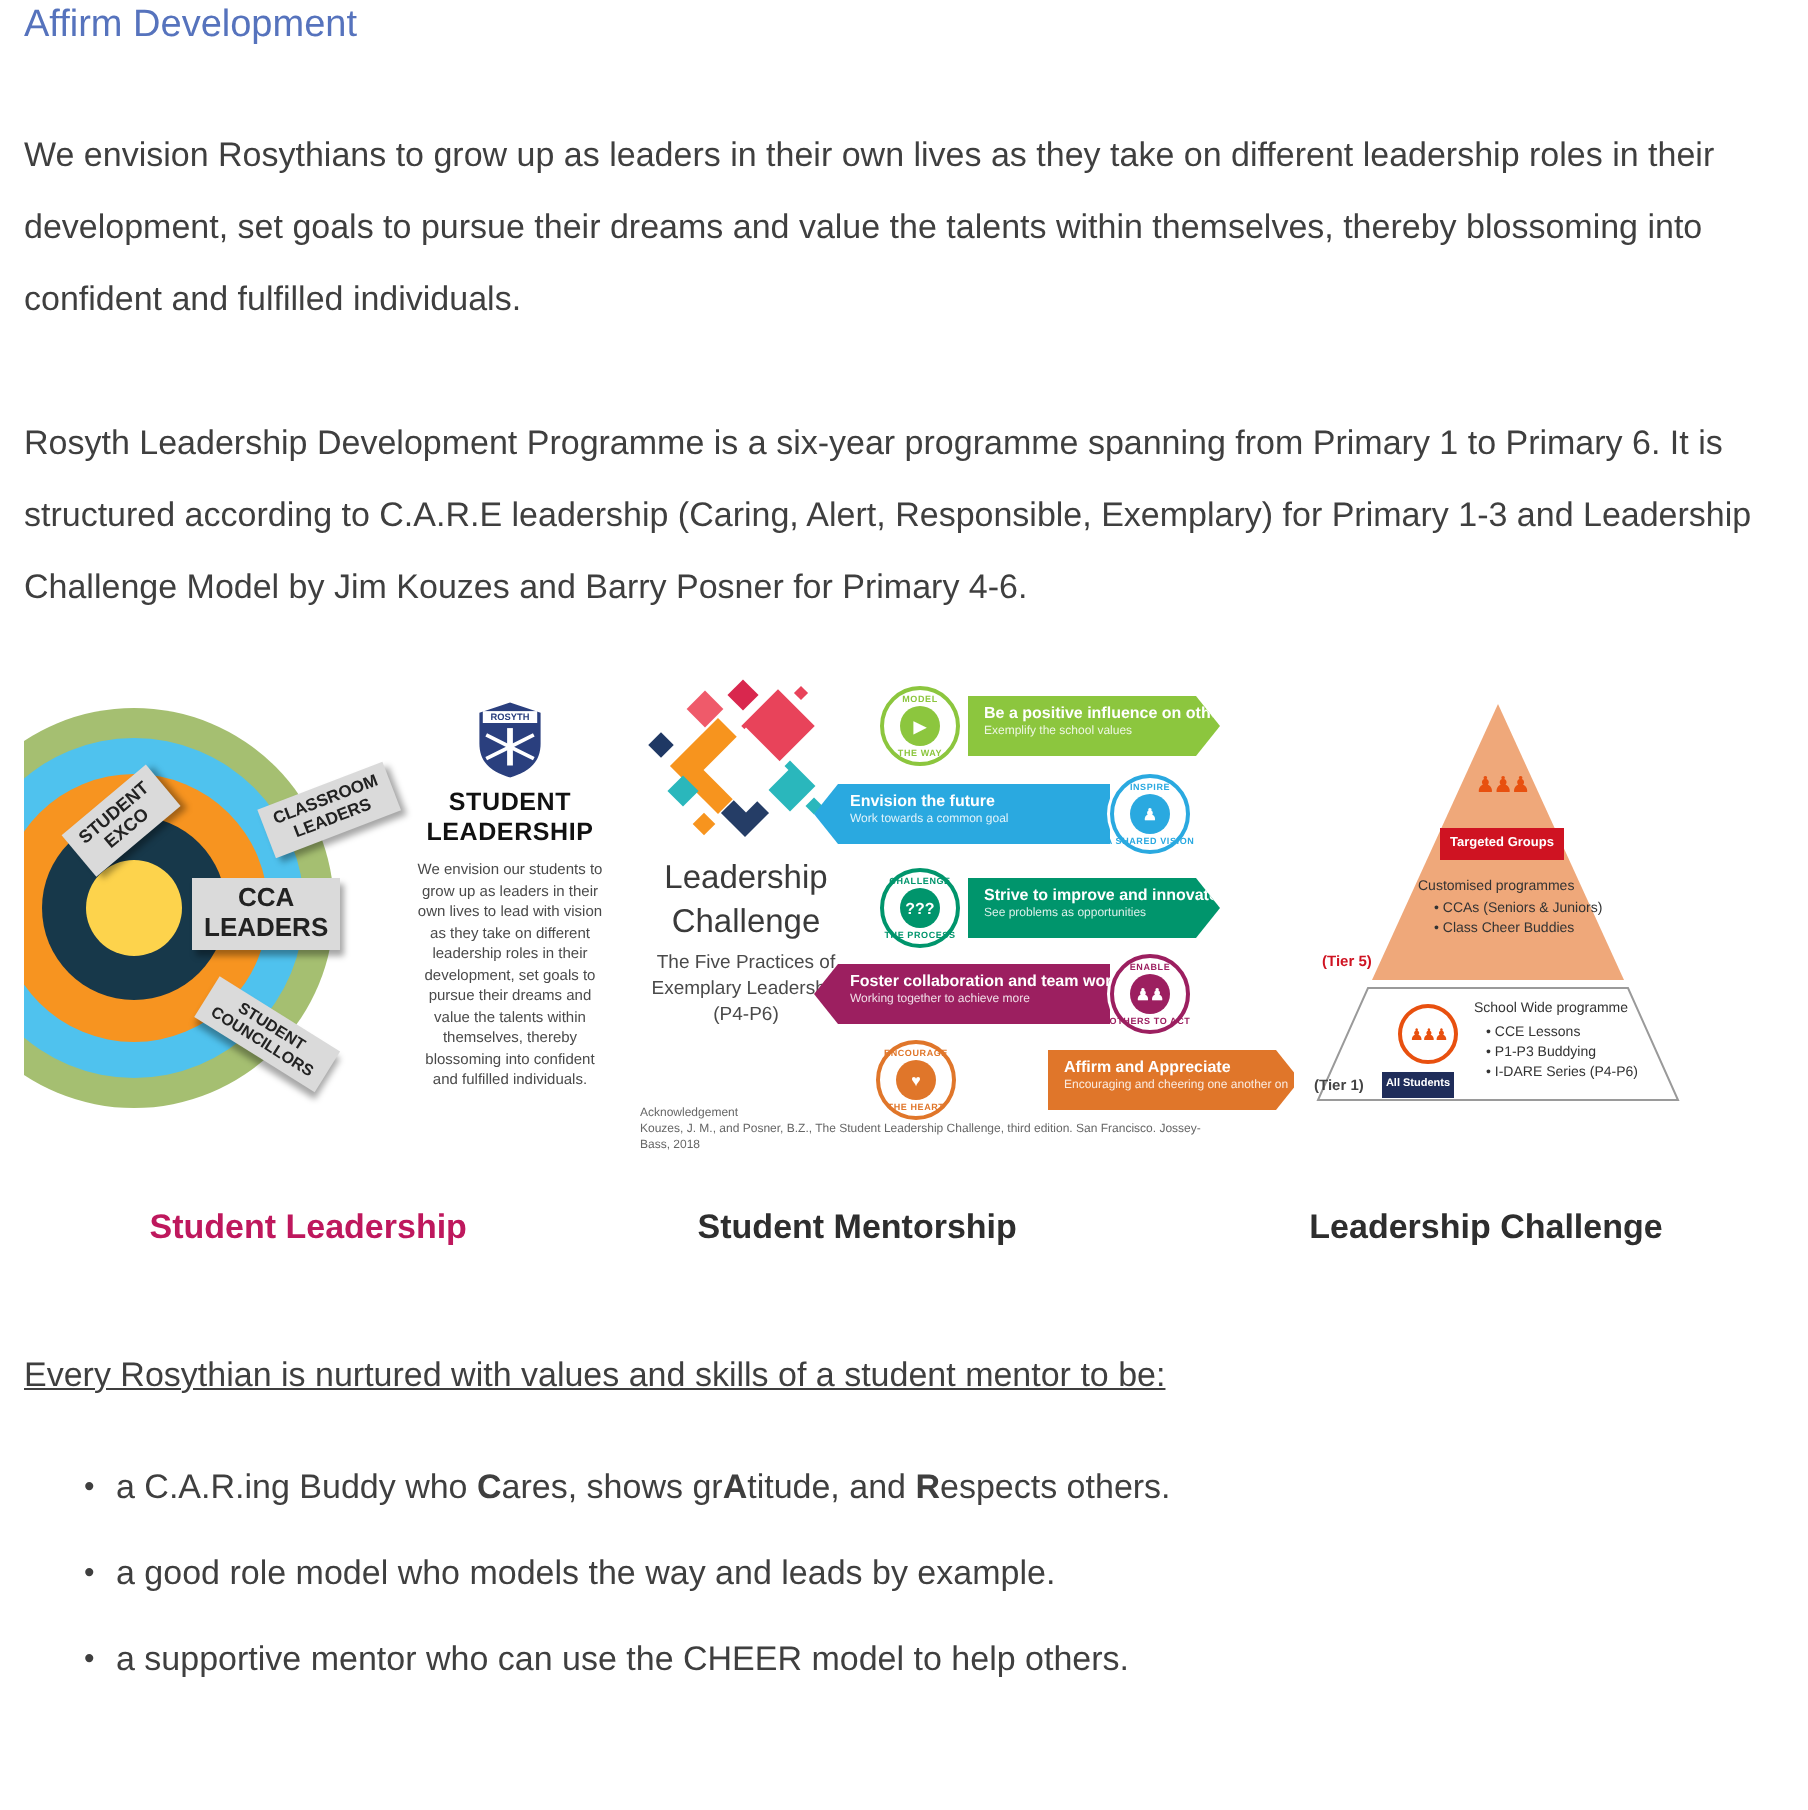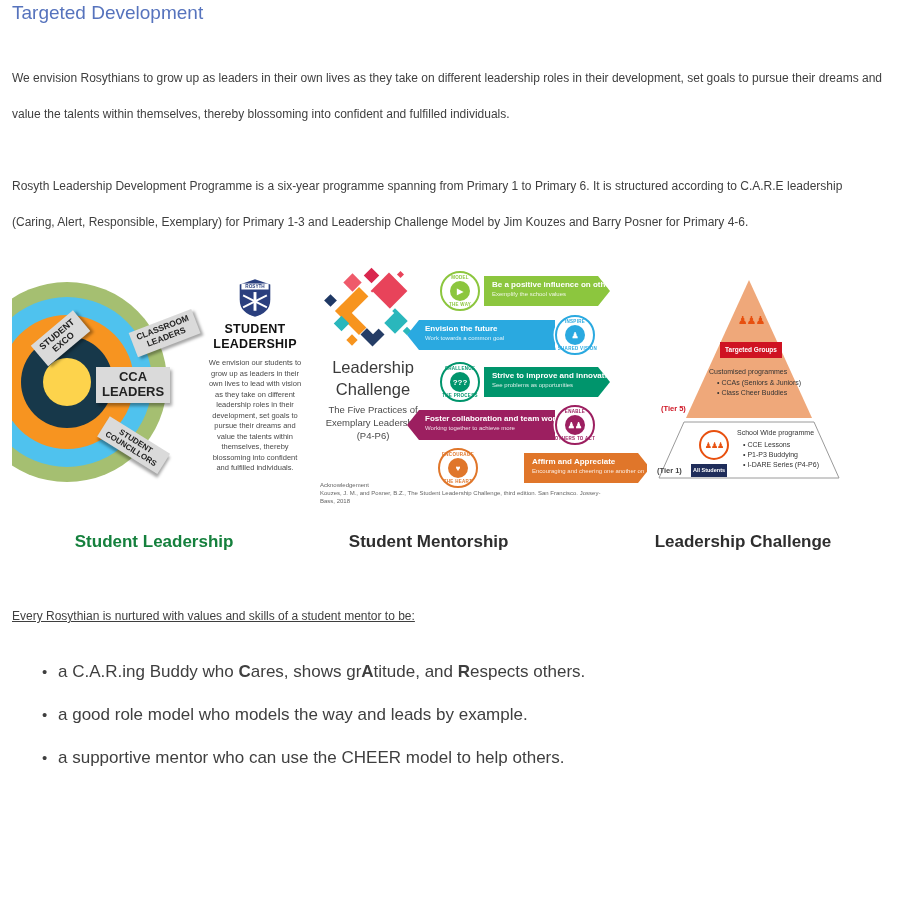--- a/index.html
+++ b/index.html
@@ -4,21 +4,21 @@
 <style>
   * { box-sizing: border-box; }
   html,body { margin:0; padding:0; }
   body {
     width:904px; height:905px; overflow:hidden; background:#ffffff;
     font-family:"Liberation Sans", sans-serif; color:#3f3f3f;
   }
   .content { padding:2px 14px 0 12px; }
 
   .page-title { font-size:19px; font-weight:400; margin:0; }
-  .para { font-size:12px; line-height:36px; margin:36px 0 0 0; max-width:872px; }
+  .para { font-size:17px; line-height:36px; margin:36px 0 0 0; max-width:872px; }
 
   
   .figures-row { display:flex; align-items:flex-start; margin:30px 0 0 0; padding-left:0; }
   .figcol1 { width:290px; }
   .figcol2 { width:300px; margin-left:10px; }
   .figcol3 { width:260px; margin-left:35px; }
 
   .captions-row { display:flex; margin-top:32px; }
   .cap { font-size:17px; font-weight:bold; text-align:center; }
   .cap1 { width:290px; }
@@ -96,21 +96,21 @@
   
   .blist { list-style:none; margin:20px 0 0 0; padding:0 0 0 30px; }
   .blist li { font-size:17px; line-height:36px; margin-bottom:7px; position:relative; padding-left:16px; }
   .blist li::before { content:"•"; position:absolute; left:0; top:0; font-size:15px; }
 </style>
 </head>
 <body>
 
 <div class="content">
 
-  <h1 class="page-title" style="color: rgb(86, 115, 189);">Targeted Development</h1>
+  <h1 class="page-title" style="color: rgb(86, 115, 189);">Affirm Development</h1>
 
   <p class="para">We envision Rosythians to grow up as leaders in their own lives as they take on different leadership roles in their development, set goals to pursue their dreams and value the talents within themselves, thereby blossoming into confident and fulfilled individuals.</p>
   <p class="para">Rosyth Leadership Development Programme is a six-year programme spanning from Primary 1 to Primary 6.  It is structured according to C.A.R.E leadership (Caring, Alert, Responsible, Exemplary) for Primary 1-3 and Leadership Challenge Model by Jim Kouzes and Barry Posner for Primary 4-6.</p>
 
   <div class="figures-row">
 
     <div class="figcol1">
       <div class="f1">
         <div class="ring ring-green" style="background-color: rgb(165, 191, 113);"></div>
         <div class="ring ring-blue" style="background-color: rgb(79, 194, 238);"></div>
@@ -257,21 +257,21 @@
           <li>P1-P3 Buddying</li>
           <li>I-DARE Series (P4-P6)</li>
         </ul>
         <div class="abs pyr-badge t1-badge" style="background-color: rgb(31, 45, 90);">All Students</div>
         <div class="abs tier-label" style="left:10px;top:196px;color:#444;">(Tier 1)</div>
       </div>
     </div>
   </div>
 
   <div class="captions-row">
-    <div class="cap cap1" style="color: #15803d;">Student Leadership</div>
+    <div class="cap cap1" style="color: #be185d;">Student Leadership</div>
     <div class="cap cap3" style="color: rgb(46, 46, 46);">Student Mentorship</div>
     <div class="cap cap2" style="color: rgb(46, 46, 46);">Leadership Challenge</div>
   </div>
 
   <p class="para" style="margin-top:46px;text-decoration:underline;">Every Rosythian is nurtured with values and skills of a student mentor to be:</p>
 
   <ul class="blist">
     <li><span>a C.A.R.ing Buddy who </span><strong>C</strong><span>ares, shows gr</span><strong>A</strong><span>titude, and </span><strong>R</strong><span>espects others.</span></li>
     <li>a good role model who models the way and leads by example.</li>
     <li>a supportive mentor who can use the CHEER model to help others.</li>

